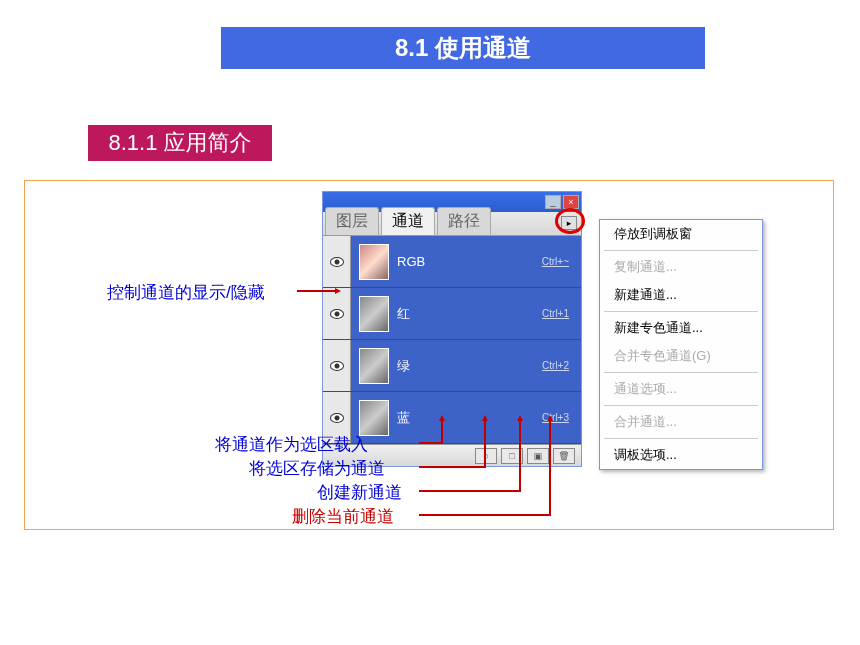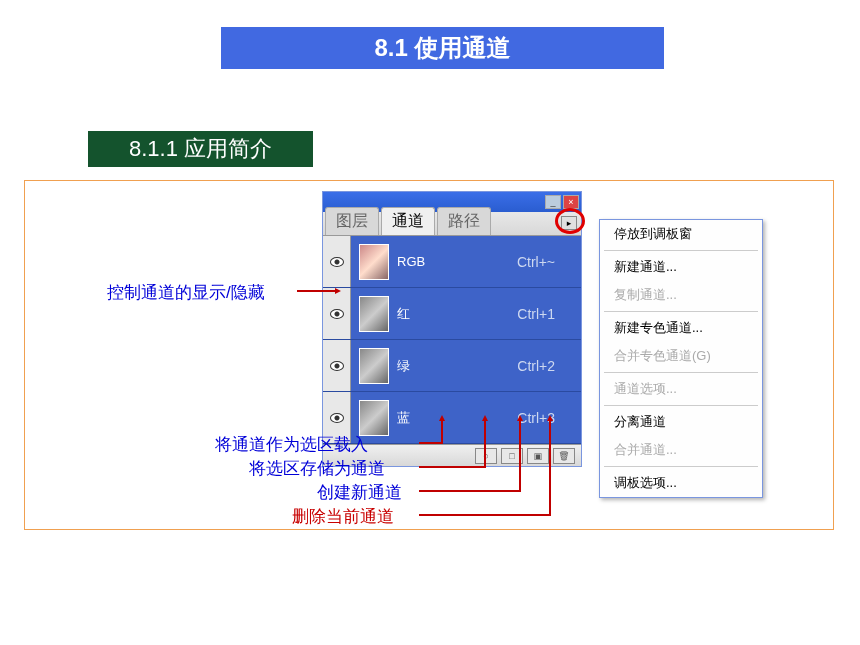--- a/index.html
+++ b/index.html
@@ -11,37 +11,37 @@
       width: 860px;
       height: 645px;
       background: #ffffff;
       font-family: "Microsoft YaHei", SimSun, sans-serif;
       position: relative;
     }
     .title-bar {
       position: absolute;
       left: 221px;
       top: 27px;
-      width: 443px;
+      width: 484px;
       height: 42px;
       background: #4169e1;
       color: #ffffff;
       font-size: 24px;
       font-weight: bold;
       display: flex;
       align-items: center;
       justify-content: center;
     }
     .subtitle-bar {
       position: absolute;
       left: 88px;
-      top: 131px;
-      width: 225px;
+      top: 125px;
+      width: 184px;
       height: 36px;
-      background: #14532d;
+      background: #be185d;
       color: #ffffff;
       font-size: 22px;
       display: flex;
       align-items: center;
       justify-content: center;
     }
     .content-frame {
       position: absolute;
       left: 24px;
       top: 180px;
@@ -159,22 +159,23 @@
       border: 1px solid #fff;
     }
     .thumb.rgb { background: linear-gradient(135deg, #c88 0%, #fdc 50%, #866 100%); }
     .ch-name {
       color: #fff;
       font-size: 13px;
       flex: 1;
     }
     .ch-shortcut {
       color: #cdd8f0;
-      font-size: 14px;
-      margin-right: 26px;
+      font-size: 10px;
+      margin-right: 12px;
+      text-decoration: underline;
     }
     .panel-footer {
       height: 22px;
       background: linear-gradient(to bottom, #f0f0f0, #d8d8d8);
       display: flex;
       justify-content: flex-end;
       align-items: center;
       padding-right: 6px;
       border-top: 1px solid #999;
     }
@@ -287,29 +288,28 @@
       <div class="footer-btn">○</div>
       <div class="footer-btn">□</div>
       <div class="footer-btn">▣</div>
       <div class="footer-btn">🗑</div>
     </div>
   </div>
 
   <div class="context-menu">
     <div class="menu-item">停放到调板窗</div>
     <div class="menu-sep"></div>
+    <div class="menu-item disabled">复制通道...</div>
     <div class="menu-item">新建通道...</div>
-    <div class="menu-item disabled">复制通道...</div>
     <div class="menu-sep"></div>
     <div class="menu-item">新建专色通道...</div>
     <div class="menu-item disabled">合并专色通道(G)</div>
     <div class="menu-sep"></div>
     <div class="menu-item disabled">通道选项...</div>
     <div class="menu-sep"></div>
-    <div class="menu-item">分离通道</div>
     <div class="menu-item disabled">合并通道...</div>
     <div class="menu-sep"></div>
     <div class="menu-item">调板选项...</div>
   </div>
 
   <div class="annot" style="left:82px; top:100px;">控制通道的显示/隐藏</div>
   <div class="annot" style="left:190px; top:252px;">将通道作为选区载入</div>
   <div class="annot" style="left:224px; top:276px;">将选区存储为通道</div>
   <div class="annot" style="left:292px; top:300px;">创建新通道</div>
   <div class="annot red-txt" style="left:258px; top:324px;margin-left:9px;">删除当前通道</div>

